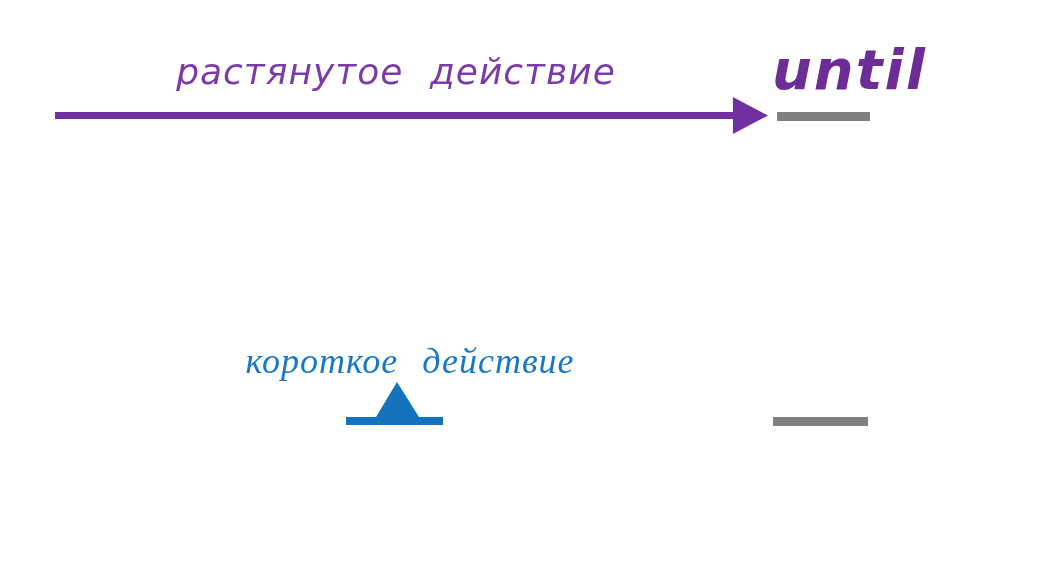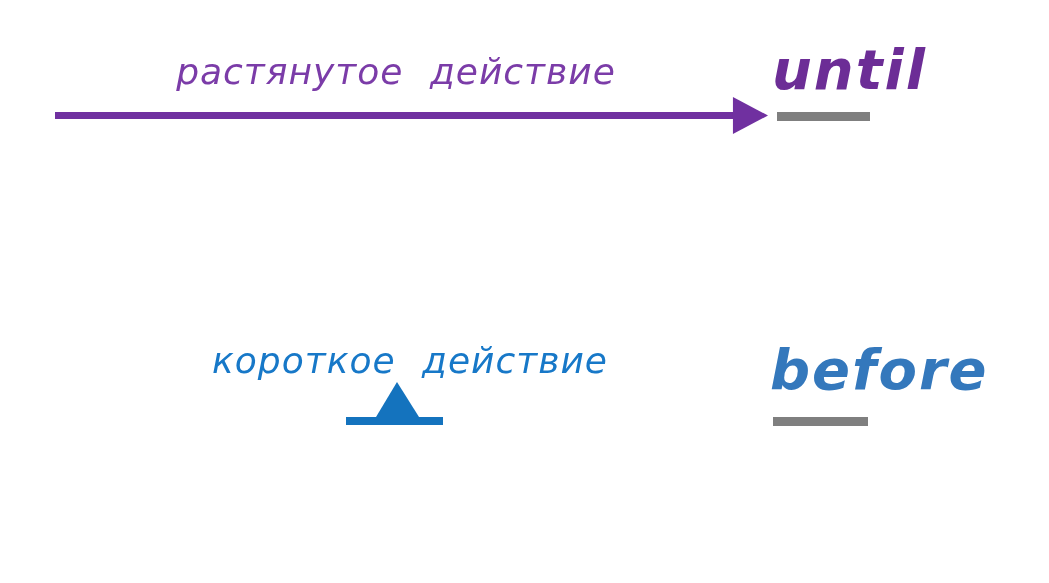--- a/index.html
+++ b/index.html
@@ -44,21 +44,21 @@
   .icon-svg { position: absolute; display: block; }
 
   
   .until-label  { left: 55px;  top: 52px;  width: 682px; color: var(--label-purple, #7b3ca8); }
   .until-arrow  { left: 55px;  top: 96px;  width: 713px; height: 40px; }
   .until-arrow .shape { fill: var(--arrow-purple, #7030a0); }
   .until-dash   { left: 777px; top: 112px; width: 93px; }
   .until-word   { left: 772px; top: 40px;  color: var(--word-purple, #6c2d96); }
 
   
-  .before-label { left: 110px; top: 341px; width: 600px; color: var(--label-blue, #1778c8); }
+  .before-label { left: 110px; top: 341px; width: 600px; color: var(--label-blue, #1778c8); font-family: Liberation Serif, serif; }
   .before-spike { left: 346px; top: 381px; width: 97px; height: 44px; }
   .before-spike .shape { fill: var(--spike-blue, #1473be); }
   .before-dash  { left: 773px; top: 417px; width: 95px; }
   .before-word  { left: 770px; top: 340px; color: var(--word-blue, #3478bc); }
 </style>
 </head>
 <body>
 
 <div class="canvas">
 
@@ -75,15 +75,14 @@
 
   <div class="row-label before-label">короткое действие</div>
 
   <svg class="icon-svg before-spike" viewBox="0 0 97 44" preserveAspectRatio="none" aria-hidden="true">
     <rect class="shape" x="0" y="36" width="97" height="8"></rect>
     <polygon class="shape" points="51,1 30,36 73,36"></polygon>
   </svg>
 
   <div class="timepoint-dash before-dash"></div>
 
-  <div class="keyword before-word">before</div>
 
 </div>
 
 </body></html>

